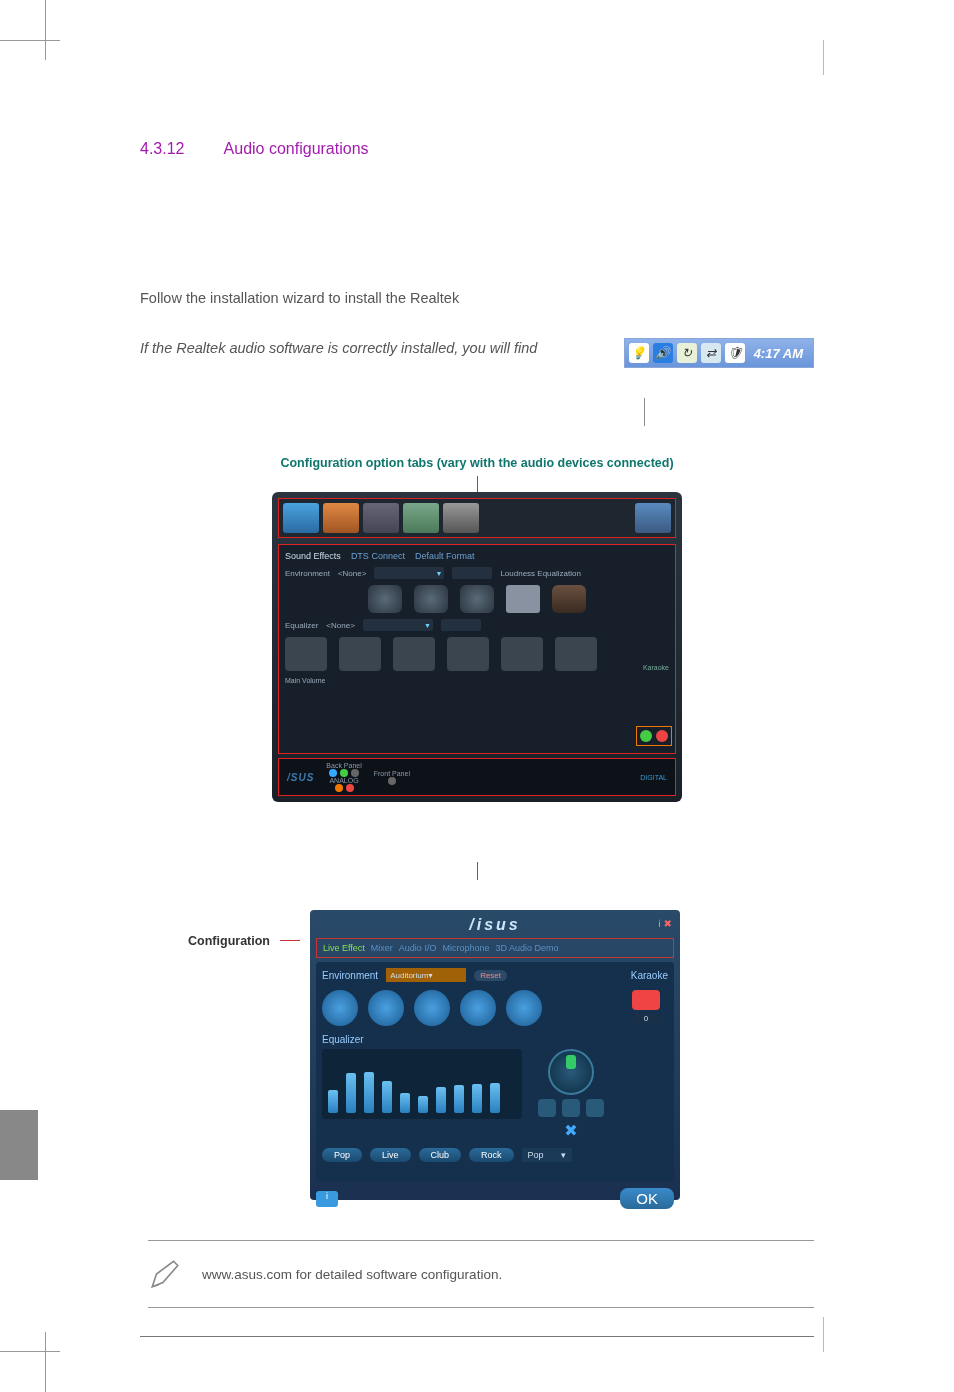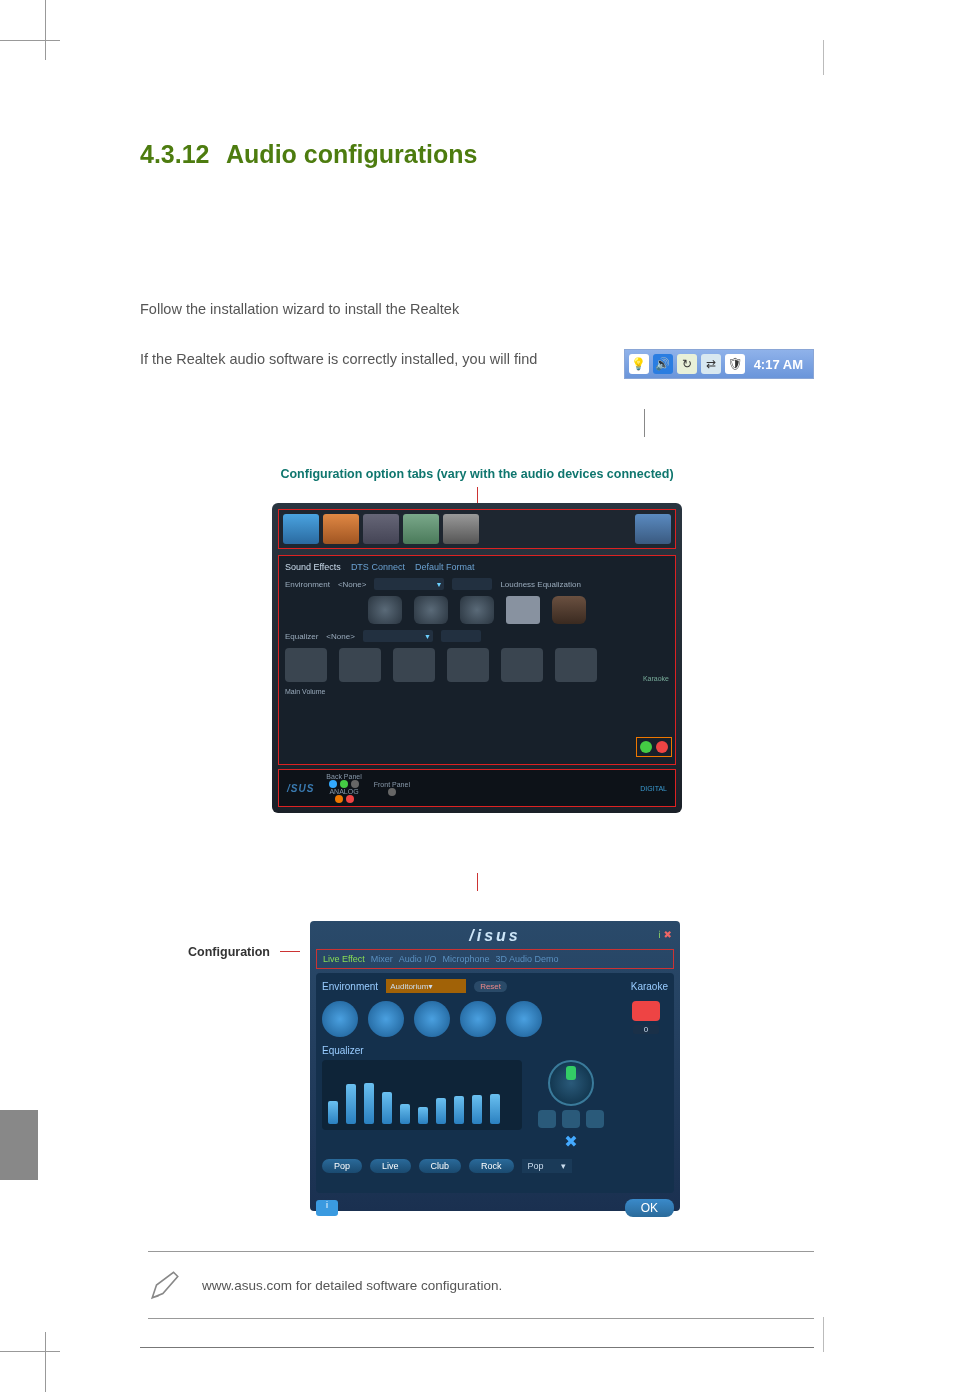--- a/index.html
+++ b/index.html
@@ -18,33 +18,33 @@
   .crop.tl-h { top: 40px; left: 0; }
   .crop.tl-v { top: 0; left: 45px; }
   .crop.tr-h { top: 40px; right: 130px; width: 1px; height: 35px; background:#bbb; }
   .crop.bl-h { bottom: 40px; left: 0; }
   .crop.bl-v { bottom: 0; left: 45px; }
   .crop.br-h { bottom: 40px; right: 130px; width:1px; height:35px; background:#bbb;}
   .page {
     padding: 140px 140px 80px 140px;
   }
   h2.section-title {
-    font-size: 25px;
-    font-weight: bold;
-    color: #4d7c0f;
+    font-size: 16px;
+    font-weight: normal;
+    color: #a21caf;
     margin-bottom: 130px;
   }
   h2.section-title .num { display:inline-block; width:80px; }
   p.body {
     font-size: 14.5px;
     color: #555;
     margin-bottom: 30px;
     line-height: 1.4;
   }
-  .row-install { display:flex; align-items:flex-start; margin-bottom:60px;}
+  .row-install { display:flex; align-items:flex-start; margin-bottom:60px;font-style:italic;}
   .tray {
     border:1px solid #8aa6d6;
     background: linear-gradient(#8fb2ea,#6a95da);
     height:30px; width:190px;
     display:flex; align-items:center;
     gap:4px; padding:2px 4px;
     font-size:12px;
   }
   .tray .ic { width:20px; height:20px; background:#fff; border-radius:3px; display:flex; align-items:center; justify-content:center; font-size:12px;}
   .tray .ic.spk { background:#2a7de1; color:#fff;}
@@ -142,21 +142,21 @@
   .dial{ width:46px; height:46px; border-radius:50%; background:radial-gradient(circle,#2a5a7a,#0a2a40); border:2px solid #3a7a9a; position:relative;}
   .dial::after{content:""; position:absolute; top:4px; left:50%; width:10px; height:14px; background:#3c6; border-radius:3px; transform:translateX(-50%);}
   .dial-btns{display:flex; gap:6px;}
   .db{width:18px;height:18px;border-radius:4px;background:#2a5a7a;}
   .xbtn{color:#4af; font-size:16px;}
   .preset-row{ display:flex; gap:8px; margin-top:8px; align-items:center;}
   .pbtn{ background:linear-gradient(#2a6a9a,#1a4a70); color:#fff; font-size:9px; padding:2px 12px; border-radius:8px;}
   .psel{ background:#1a3a58; color:#cde; font-size:9px; padding:2px 6px; width:50px; display:flex; justify-content:space-between;}
   .xp-bottom{ display:flex; justify-content:space-between; align-items:center; margin-top:6px;}
   .xp-info{ width:22px; height:16px; background:#3a9ae0; border-radius:3px; color:#fff; font-size:9px; text-align:center;}
-  .xp-ok{ background:linear-gradient(#3a8aca,#2a6a9a); color:#fff; font-size:12px; padding:2px 16px; border-radius:8px;}
+  .xp-ok{ background:linear-gradient(#3a8aca,#2a6a9a); color:#fff; font-size:15px; padding:2px 16px; border-radius:8px;}
 
   .note-row{ display:flex; gap:20px; align-items:center; border-top:1px solid #999; border-bottom:1px solid #999; padding:16px 0; margin-left:8px;}
   .pen-icon{ width:34px; height:34px; color:#888;}
   .note-text{ font-size:13.5px; color:#555;}
   .side-tab{ position:absolute; left:0; top:1110px; width:38px; height:70px; background:#888;}
   hr.footer{ margin:28px 0 0 0; border:none; border-top:1px solid #777;}
 </style>
 </head>
 <body>
 

